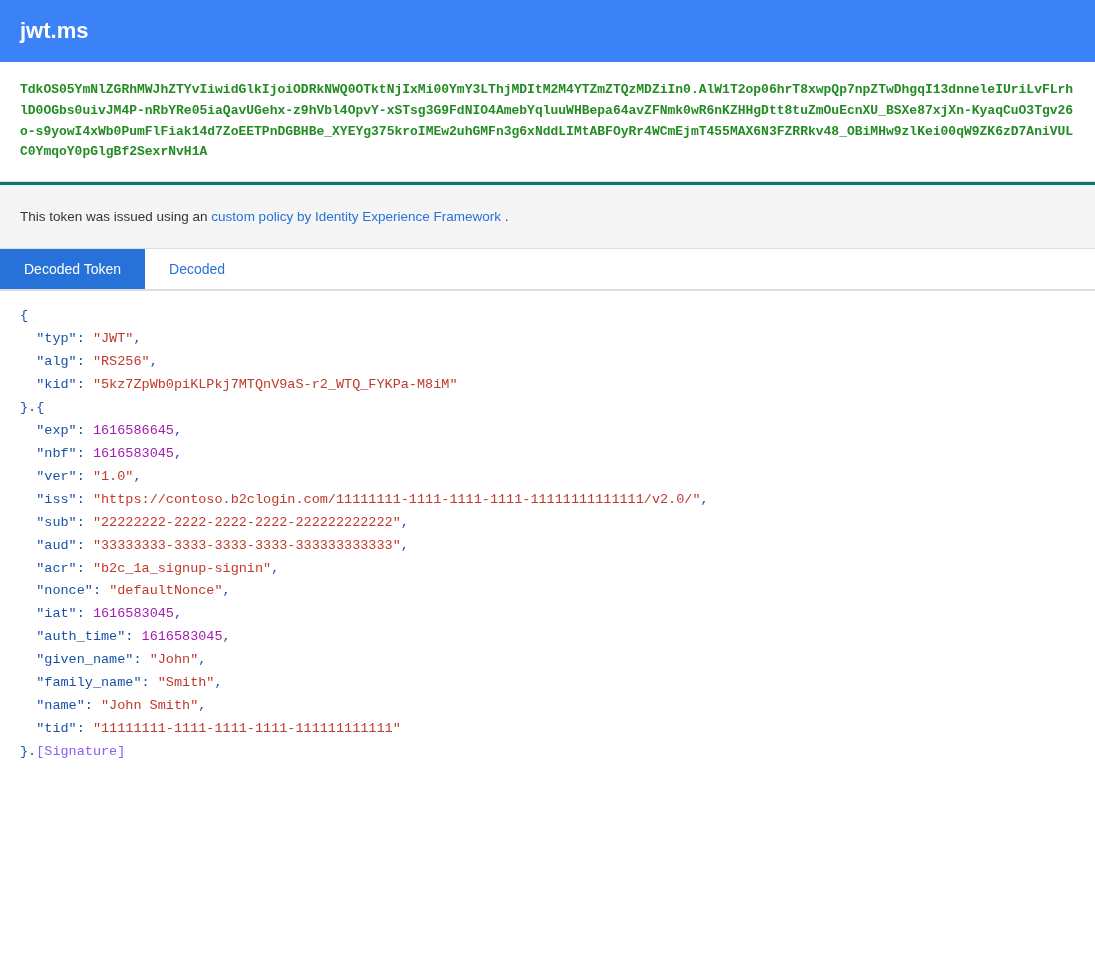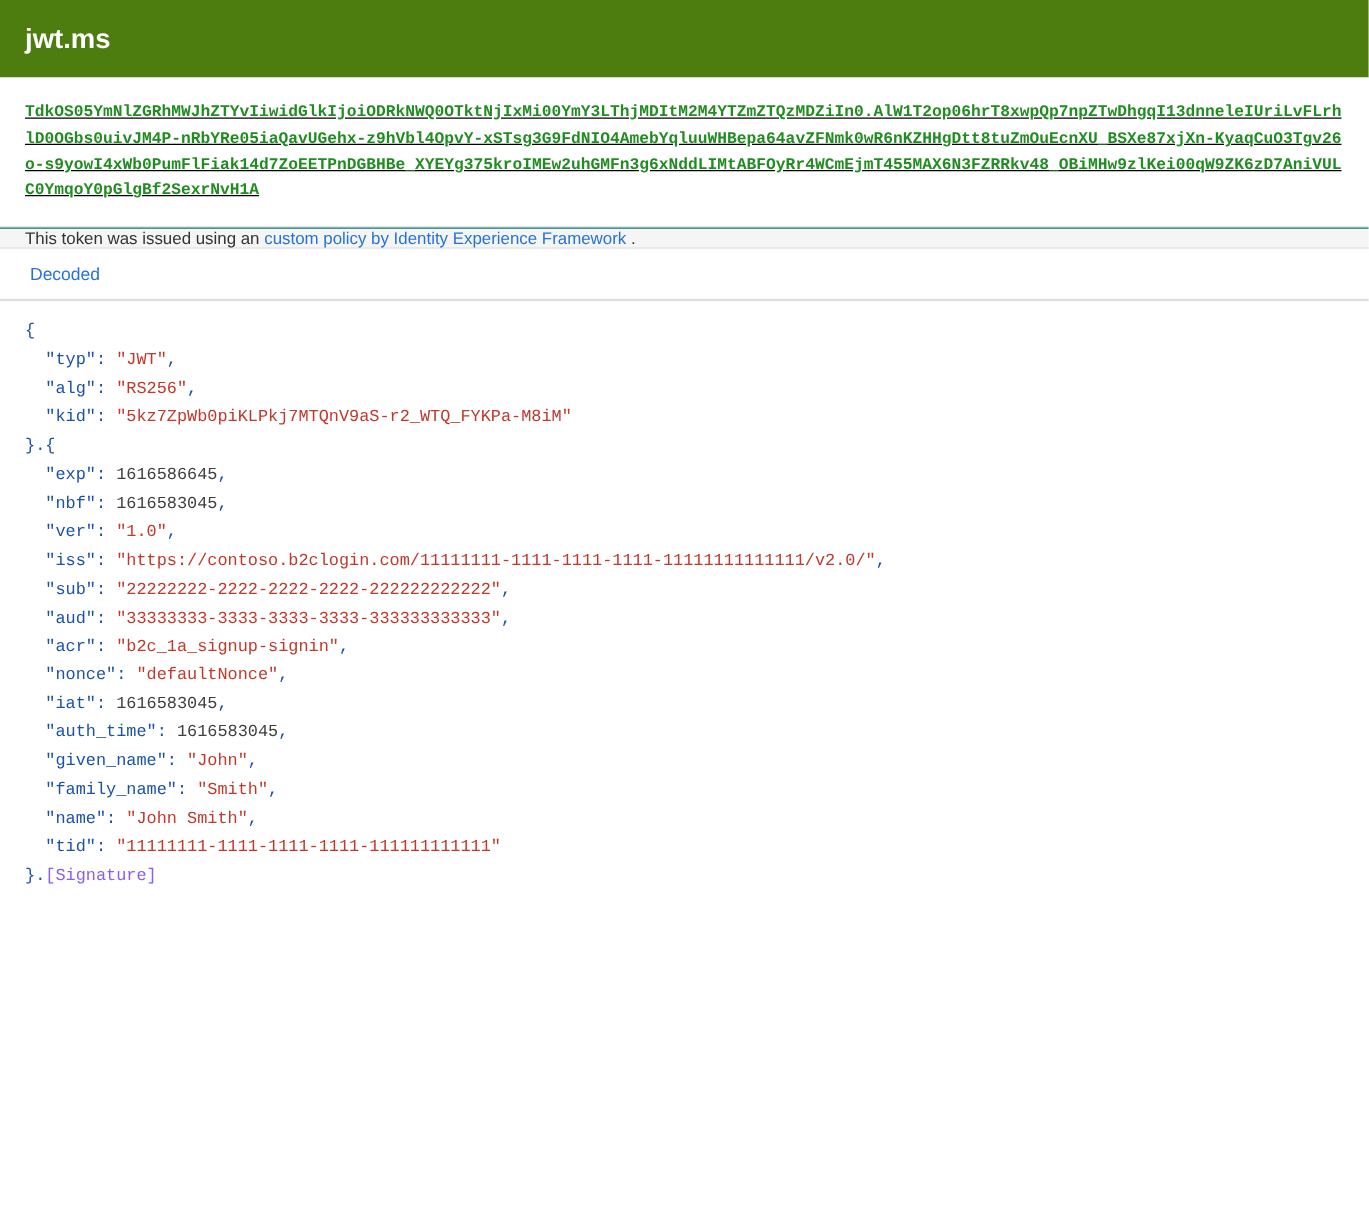--- a/index.html
+++ b/index.html
@@ -5,51 +5,50 @@
     * { box-sizing: border-box; margin: 0; padding: 0; }
     body {
       font-family: 'Segoe UI', Arial, sans-serif;
       background: #fff;
       width: 1095px;
       min-height: 969px;
     }
 
     
     .header {
-      background: #4d7c0f;
+      background: #3b82f6;
       padding: 18px 20px;
     }
     .header-title {
       color: #fff;
       font-size: 22px;
       font-weight: 600;
     }
 
     
     .token-block {
       padding: 18px 20px;
       background: #fff;
       border-bottom: 1px solid #ddd;
-      text-decoration: underline;
     }
     .token-text {
       font-family: 'Courier New', Courier, monospace;
       font-size: 13px;
       font-weight: bold;
       color: #218c21;
       word-break: break-all;
       line-height: 1.6;
     }
 
     
     .notice-bar {
       background: #f5f5f5;
-      border-top: 1px solid #0f766e;
+      border-top: 3px solid #0f766e;
       border-bottom: 1px solid #ddd;
-      padding: 0 20px;
+      padding: 24px 20px;
       font-size: 13.5px;
       color: #333;
     }
     .notice-bar a {
       color: #2672d9;
       text-decoration: none;
     }
 
     
     .tabs-bar {
@@ -75,41 +74,42 @@
     
     .json-content {
       padding: 14px 20px 20px 20px;
       font-family: 'Courier New', Courier, monospace;
       font-size: 13.5px;
       line-height: 1.7;
       background: #fff;
     }
     .json-blue { color: #1a52a8; }
     .json-red { color: #c0392b; }
-    .json-num { color: #404040; }
+    .json-num { color: #a21caf; }
     .json-green { color: #8b5cf6; }
   </style>
 </head>
 <body>
 
 <div class="header">
   <span class="header-title">jwt.ms</span>
 </div>
 
 <div class="token-block">
   <div class="token-text">TdkOS05YmNlZGRhMWJhZTYvIiwidGlkIjoiODRkNWQ0OTktNjIxMi00YmY3LThjMDItM2M4YTZmZTQzMDZiIn0.AlW1T2op06hrT8xwpQp7npZTwDhgqI13dnneleIUriLvFLrhlD0OGbs0uivJM4P-nRbYRe05iaQavUGehx-z9hVbl4OpvY-xSTsg3G9FdNIO4AmebYqluuWHBepa64avZFNmk0wR6nKZHHgDtt8tuZmOuEcnXU_BSXe87xjXn-KyaqCuO3Tgv26o-s9yowI4xWb0PumFlFiak14d7ZoEETPnDGBHBe_XYEYg375kroIMEw2uhGMFn3g6xNddLIMtABFOyRr4WCmEjmT455MAX6N3FZRRkv48_OBiMHw9zlKei00qW9ZK6zD7AniVULC0YmqoY0pGlgBf2SexrNvH1A</div>
 </div>
 
 <div class="notice-bar">
   <span>This token was issued using an </span>
   <a href="#">custom policy by Identity Experience Framework</a>
   <span>.</span>
 </div>
 
 <div class="tabs-bar">
+  <button class="tab active">Decoded Token</button>
   <button class="tab">Decoded</button>
 </div>
 
 <div class="json-content">
   <div>
     <span class="json-blue">{</span>
   </div>
   <div>
     &nbsp;&nbsp;<span class="json-blue">"typ"</span><span class="json-blue">: </span><span class="json-red">"JWT"</span><span class="json-blue">,</span>
   </div>

